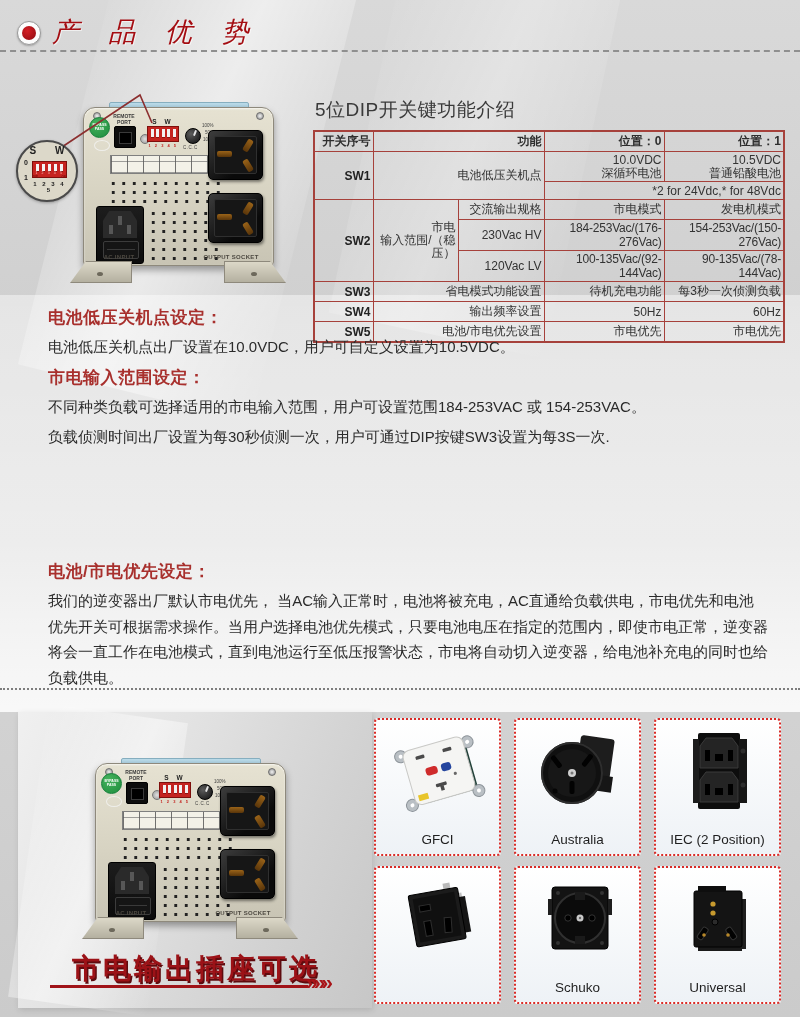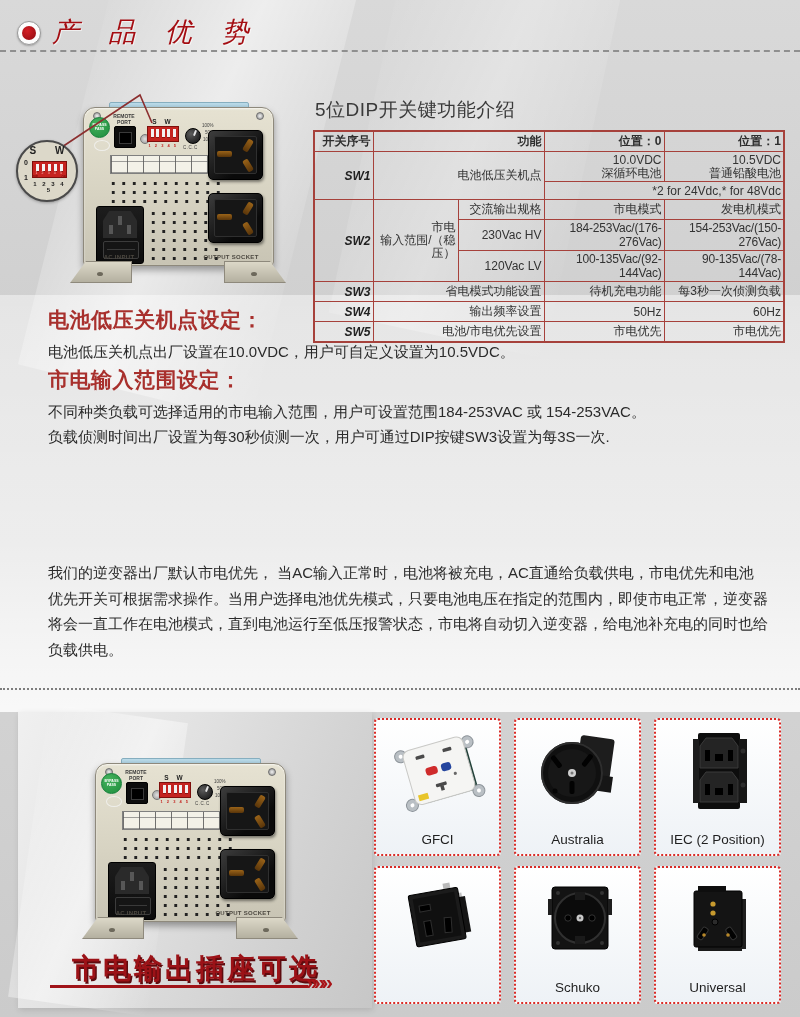--- a/index.html
+++ b/index.html
@@ -119,33 +119,33 @@
   .co-nums { position:absolute; left:14px; top:39px; width:35px; text-align:center; font-size:6px;
          font-weight:bold; color:#222; letter-spacing:2px; }
   .callout-line { position:absolute; left:0; top:0; width:800px; height:1017px; pointer-events:none; z-index:3; }
 
   
   .table-title { position:absolute; left:315px; top:97px; font-size:19px; color:#3a3a3a; letter-spacing:.5px; }
   table.dip { position:absolute; left:313px; top:130px; width:470px; border-collapse:collapse;
          table-layout:fixed; border:2px solid #a6413b; color:#333; }
   table.dip td { border:1px solid #a6413b; font-size:12px; text-align:right; vertical-align:middle;
          padding:1px 2px; overflow:hidden; }
-  td.swid { text-align:left; padding-left:6px; font-weight:bold; font-size:12.5px; color:#222;font-style:italic; }
+  td.swid { text-align:left; padding-left:6px; font-weight:bold; font-size:12.5px; color:#222; }
   td.hd { text-align:left; padding-left:7px; font-weight:bold; font-size:12.5px; color:#2e2e2e; }
   td.rng { font-size:10.5px; letter-spacing:-.2px; }
   td.note { font-size:11px; }
   td.two { line-height:13px; font-size:11.5px;margin-left:47px; }
   .pre { white-space:pre-line; }
   tr.rH  { height:18px; } tr.r1 { height:30px; } tr.r1b { height:18px; }
   tr.r2h { height:15px; } tr.r2a { height:17px;padding-left:32px; } tr.r2b { height:15px; }
   tr.r3 { height:16px; } tr.r4 { height:15px; } tr.r5 { height:17px; }
 
   
   .txt { position:absolute; left:48px; width:720px; }
-  .txt h2 { font-size:21px; color:#a8302d; font-weight:bold; margin-bottom:5px; letter-spacing:.5px; }
+  .txt h2 { font-size:17px; color:#a8302d; font-weight:bold; margin-bottom:5px; letter-spacing:.5px; }
   .txt p { font-size:15px; color:#2b2b2b; line-height:25.5px; }
 
   
   .bottom-panel { position:absolute; left:18px; top:712px; width:354px; height:296px;
          background:linear-gradient(115deg,#f0f0f0 0%,#e3e3e3 35%,#d2d2d2 72%,#c7c7c7 100%);
          box-shadow:1px 2px 6px rgba(0,0,0,.12); }
   .bottom-panel::before { content:""; position:absolute; left:10px; top:0; width:140px; height:296px;
          background:linear-gradient(105deg,rgba(255,255,255,0),rgba(255,255,255,.5) 50%,rgba(255,255,255,0));
          transform:rotate(8deg); }
   #bottom-device-slot { position:absolute; left:77px; top:46px; width:190px; height:190px; }
@@ -334,20 +334,21 @@
     <p class="pre">电池低压关机点出厂设置在10.0VDC，用户可自定义设置为10.5VDC。</p>
   </section>
   <section class="txt" style="top:366px">
     <h2>市电输入范围设定：</h2>
     <p class="pre">不同种类负载可选择适用的市电输入范围，用户可设置范围184-253VAC 或 154-253VAC。</p>
   </section>
   <section class="txt" style="top:424px">
     <p class="pre">负载侦测时间出厂设置为每30秒侦测一次，用户可通过DIP按键SW3设置为每3S一次.</p>
   </section>
   <section class="txt" style="top:560px">
+    <h2>电池/市电优先设定：</h2>
     <p class="pre">我们的逆变器出厂默认市电优先， 当AC输入正常时，电池将被充电，AC直通给负载供电，市电优先和电池优先开关可根据需求操作。当用户选择电池优先模式，只要电池电压在指定的范围内，即使市电正常，逆变器将会一直工作在电池模式，直到电池运行至低压报警状态，市电将自动切入逆变器，给电池补充电的同时也给负载供电。</p>
   </section>
 
   <div class="dash-bottom"></div>
 
   <div class="bottom-panel">
     <div id="bottom-device-slot">
         <div class="inverter">
       <div class="inv-blue"></div>
       <div class="inv-body">

